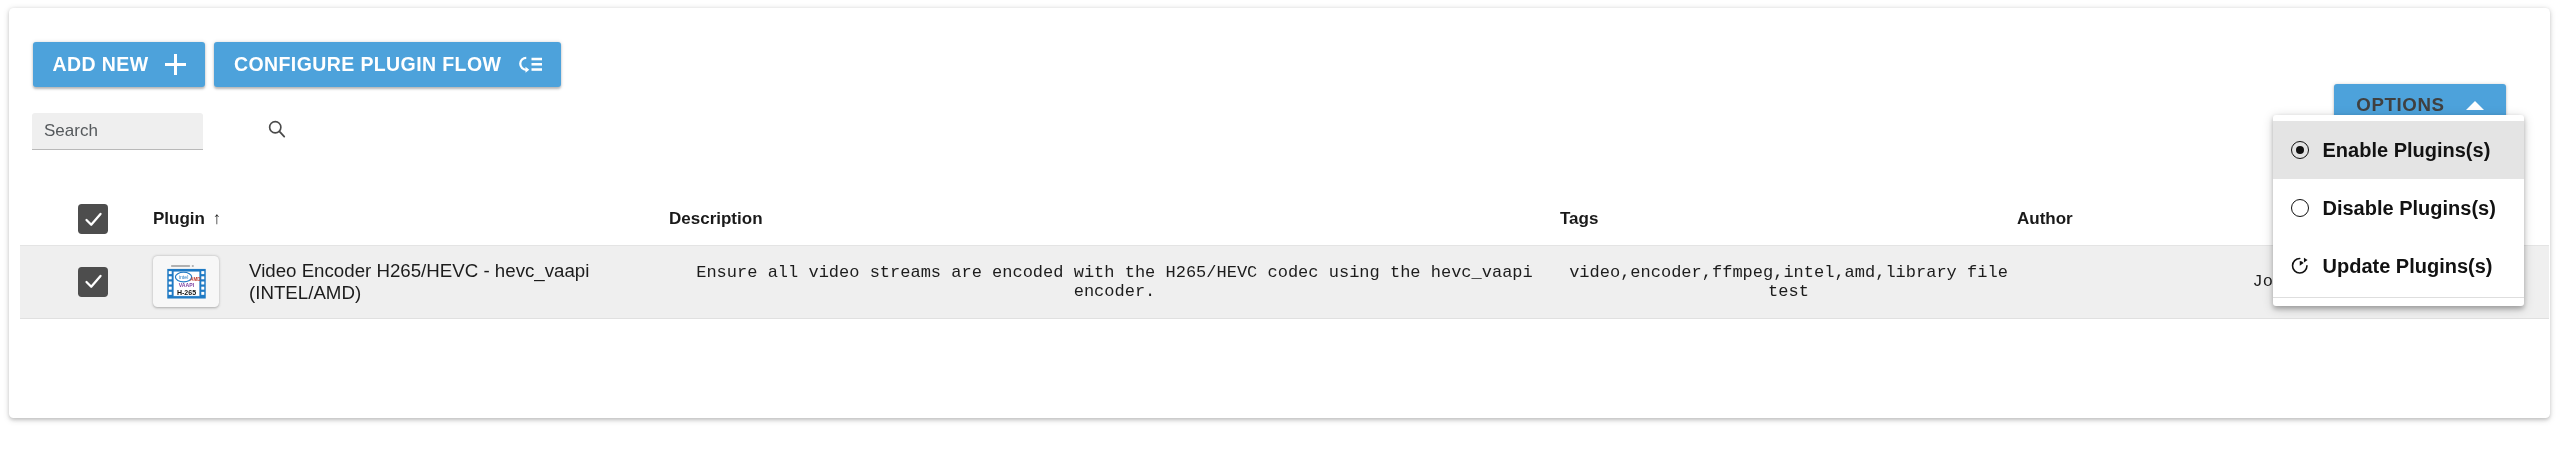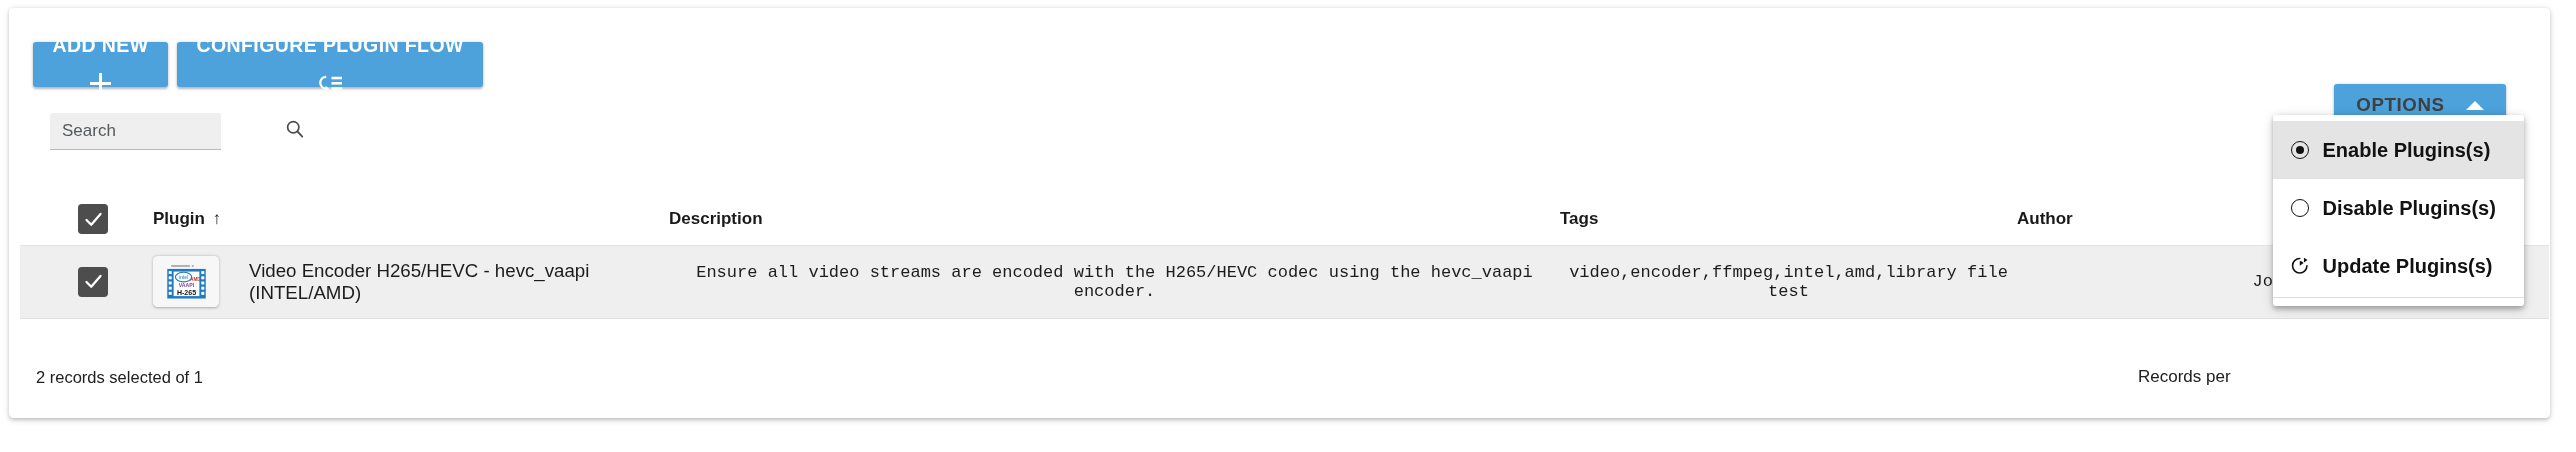--- a/index.html
+++ b/index.html
@@ -21,36 +21,35 @@
   
   .toolbar{position:absolute;left:24px;top:34px;display:flex;gap:9px;align-items:flex-start;}
   .btn{
     background:#4da2db;color:#ffffff;border:none;border-radius:3px;
     font-family:"Liberation Sans", sans-serif;
     font-size:19.5px;font-weight:700;letter-spacing:0.4px;
     display:flex;align-items:center;justify-content:center;gap:16.5px;
     height:45px;padding:0 19.5px;cursor:pointer;
     box-shadow:0 1.5px 2.2px rgba(0,0,0,0.22), 0 0.7px 4.5px rgba(0,0,0,0.12);
     white-space:nowrap;
-    flex-direction:column;
   }
   .btn .glyph{display:flex;align-items:center;}
 
   
   .ico-plus{position:relative;width:21px;height:21px;}
   .ico-plus:before,.ico-plus:after{content:"";position:absolute;background:#fff;}
   .ico-plus:before{left:9px;top:0;width:3px;height:21px;}
   .ico-plus:after{left:0;top:9px;width:21px;height:3px;}
 
   
   .search-wrap{
     position:absolute;left:22.5px;top:105px;width:171px;height:37px;
     background:#efefef;border-bottom:0.7px solid #b9b9b9;
     border-radius:3px 3px 0 0;
-    display:flex;align-items:center;padding:0 10.5px;box-sizing:border-box;margin-left:18px;
+    display:flex;align-items:center;padding:0 10.5px;box-sizing:border-box;
   }
   .search-input{
     flex:1;border:none;outline:none;background:transparent;
     font-family:"Liberation Sans", sans-serif;font-size:17px;color:#3c3c3c;
   }
   .search-input::placeholder{color:#55595c;opacity:1;}
 
   
   .table{position:absolute;left:11px;top:186px;right:0.7px;}
   .row{display:flex;align-items:center;box-sizing:border-box;}
@@ -219,24 +218,20 @@
           </svg>
         </span>
         <span class="plugin-name">Video Encoder H265/HEVC - hevc_vaapi (INTEL/AMD)</span>
       </div>
       <div class="c-desc td">Ensure all video streams are encoded with the H265/HEVC codec using the hevc_vaapi encoder.</div>
       <div class="c-tags td">video,encoder,ffmpeg,intel,amd,library file test</div>
       <div class="c-author td">Josh.5</div>
     </div>
   </div>
 
-  <div class="footer">
-    <span class="foot-left">2 records selected of 1</span>
-    <span class="foot-right">Records per</span>
-  </div>
 
 </div>
 
 <button class="options-btn">
   <span>OPTIONS</span>
   <span class="caret-up"></span>
 </button>
 
 <div class="menu">
 

